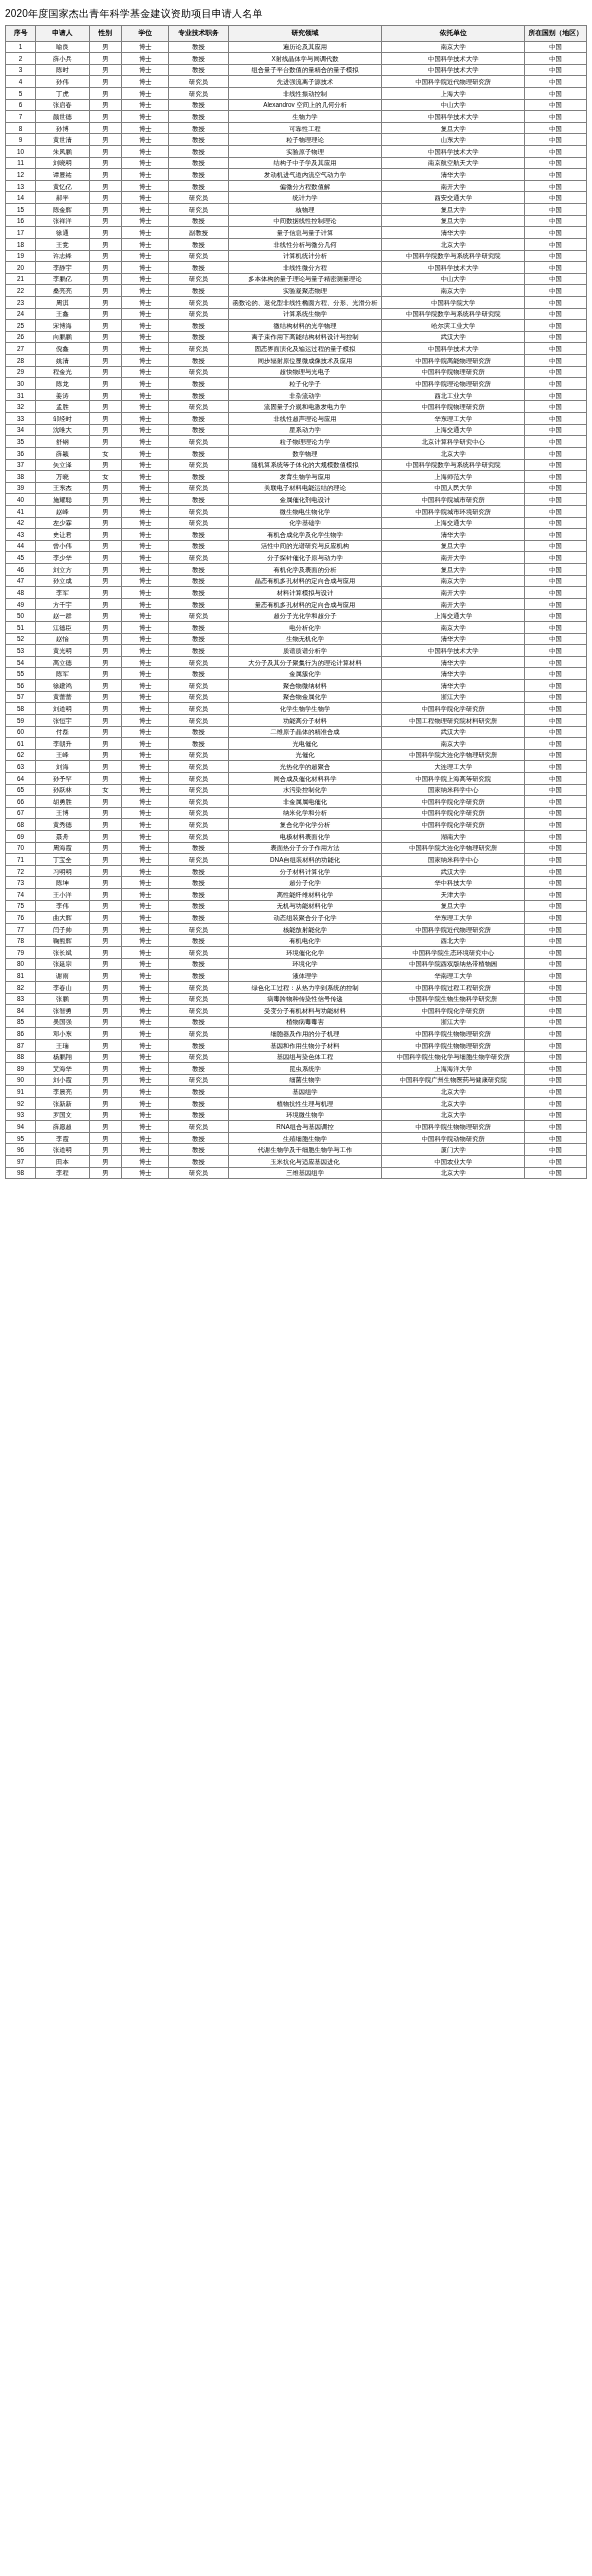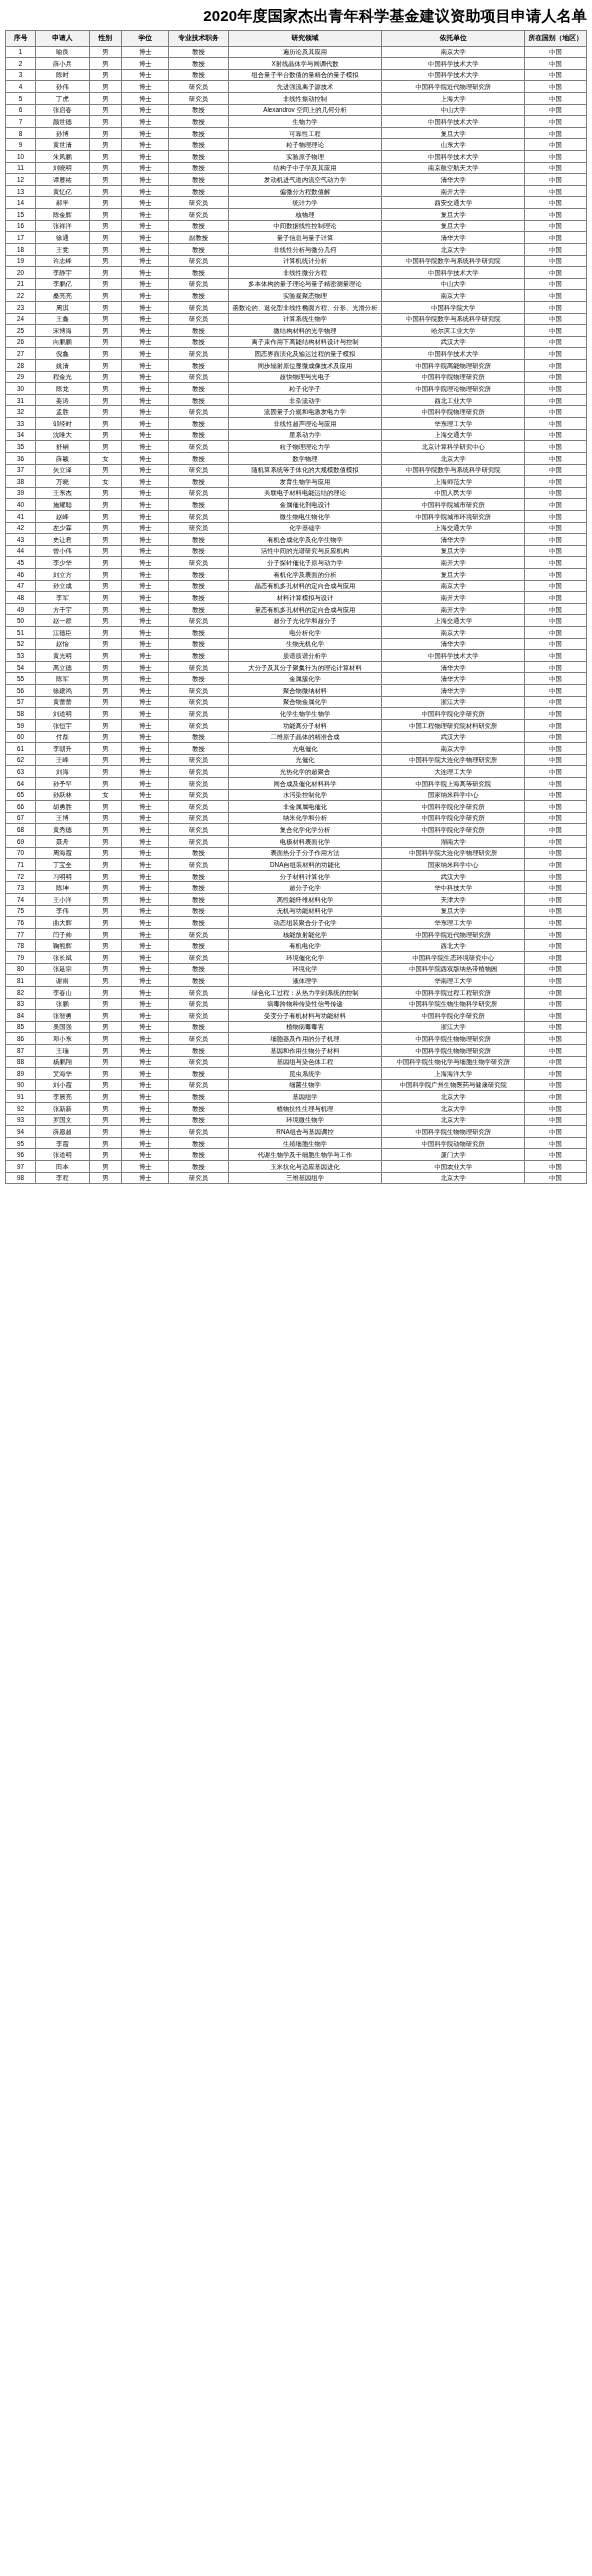--- a/index.html
+++ b/index.html
@@ -1,21 +1,21 @@
 <!DOCTYPE html>
 <html style="font-size:13.5px"><head>
 <meta charset="utf-8">
 <style>
   html,body{margin:0;padding:0;background:#ffffff;}
   body{font-family:"Liberation Sans","DejaVu Sans",sans-serif;color:#000;}
   .page{width:592px;box-sizing:border-box;padding:3.4px 5px 8.5px 5px;}
   .doc-title{
-    text-align:right;
-    font-size:15px;
-    font-weight:bold;
+    text-align:left;
+    font-size:10px;
+    font-weight:normal;
     padding:3.4px 0 4.2px 0;
     letter-spacing:0.2px;
   }
   table{border-collapse:collapse;width:582px;table-layout:fixed;}
   th,td{
     border:0.8px solid #7f7f7f;
     font-size:6.3px;
     line-height:1.15;
     padding:1.7px 1.7px;
     text-align:center;

